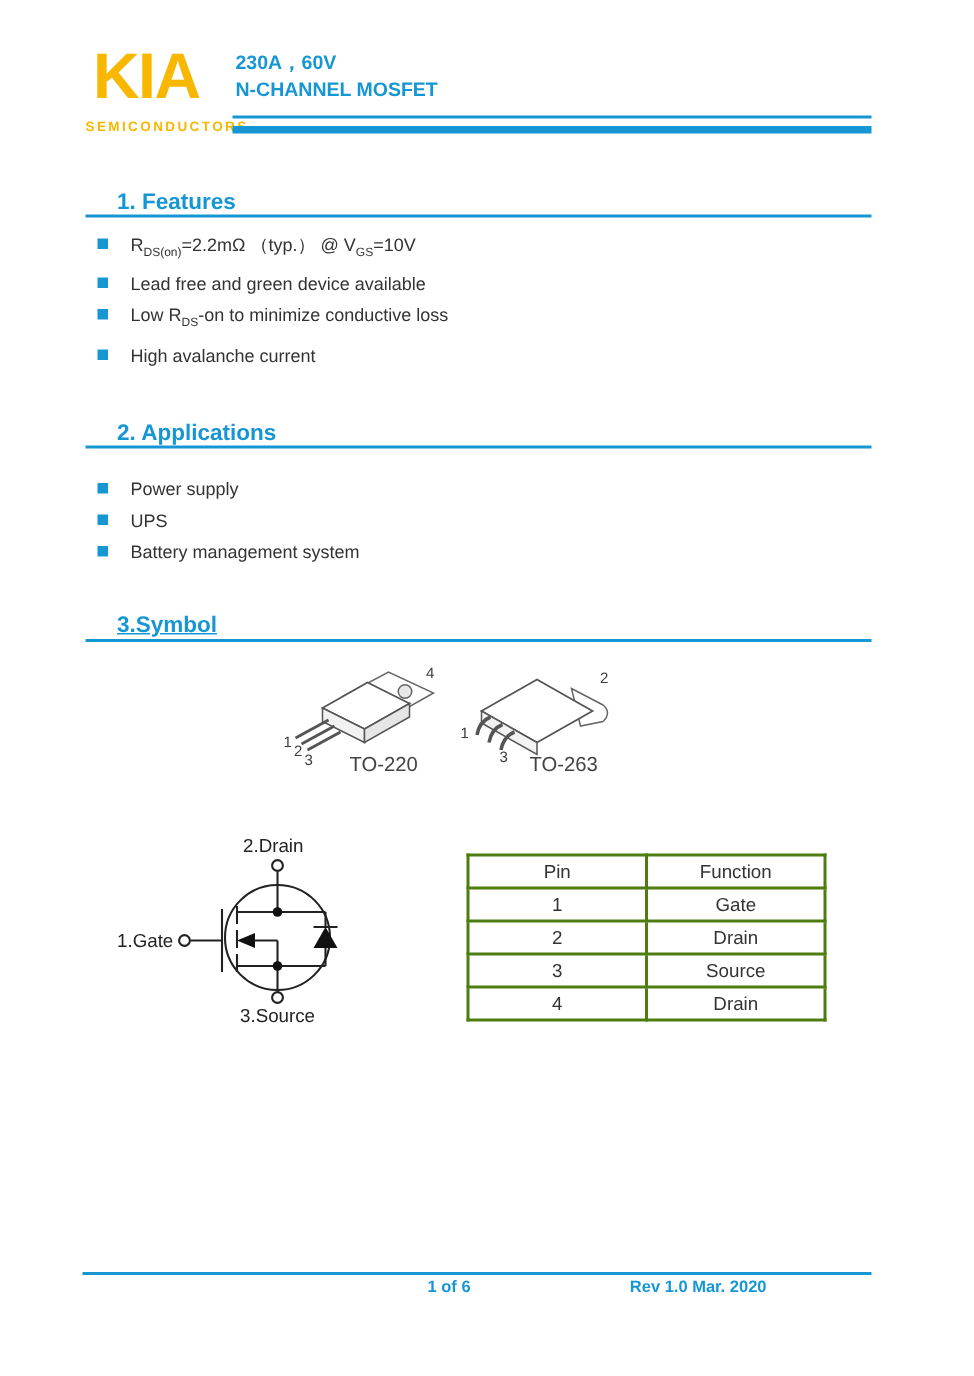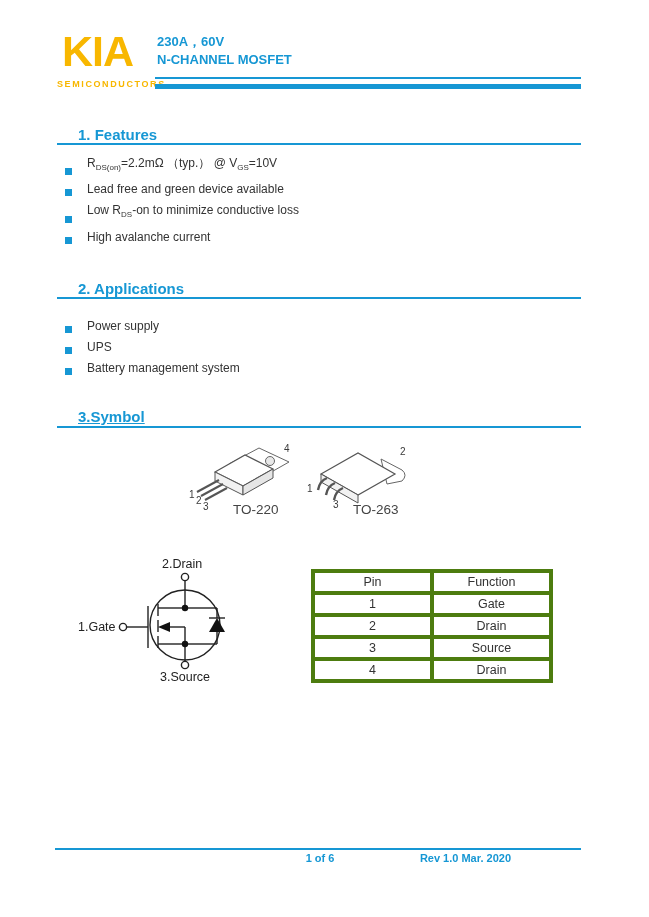--- a/index.html
+++ b/index.html
@@ -25,45 +25,45 @@
   .sec-rule  { height:2px; background:var(--accent); left:57px; width:551px; }
   #features-title { left:60px; top:126px; }
   #features-rule  { top:143px; }
   #features-list  { left:65px; top:156px; width:520px; }
   #applications-title { left:60px; top:280px; }
   #applications-rule  { top:297px; }
   #applications-list  { left:65px; top:319px; width:520px; }
   #symbol-title { left:60px; top:408px;text-decoration:underline; }
   #symbol-rule  { top:426px; }
 
-  .bullet-item { display:flex; align-items:flex-end; margin-bottom:7px; min-height:13px; }
+  .bullet-item { display:flex; align-items:flex-start; margin-bottom:7px; min-height:13px; }
   .bullet-sq { flex:0 0 7px; width:7px; height:7px; background:var(--accent); margin:3px 15px 0 0; }
   .bullet-text { font-size:12px; color:var(--ink); line-height:14px; }
   .bullet-text sub { font-size:8px; }
 
   
   #to220-svg { left:185px; top:440px; }
   #to263-svg { left:303px; top:440px; }
   #mosfet-svg { left:70px; top:556px; }
   svg text { font-family:"Liberation Sans", sans-serif; fill:#3a3a3a; }
   .pkg-name { font-size:13.5px; fill:#444; }
   .pin-num  { font-size:10px; }
   .term-label { font-size:12.5px; fill:#222; }
 
   
   #pin-table { position:absolute; left:311px; top:569px; border-collapse:collapse; }
   #pin-table th, #pin-table td {
-    border:4px solid #4d7c0f; width:119px; height:22px;
+    border:2px solid #4d7c0f; width:119px; height:22px;
     font-size:12.5px; font-weight:normal; color:var(--ink);
     text-align:center; vertical-align:middle; padding:0;
   }
 
   
   .footer-rule { left:55px; top:848px; width:555px; height:2px; background:var(--accent); }
-  .footer-page { left:285px; top:852px; width:70px; text-align:center; font-size:11px; font-weight:bold; color:var(--accent); }
+  .footer-page { left:285px; top:852px; width:70px; text-align:left; font-size:11px; font-weight:bold; color:var(--accent); }
   .footer-rev  { right:70px; top:852px; font-size:11px; font-weight:bold; color:var(--accent); }
 </style>
 </head>
 <body>
 
 <div id="page" style="--accent: #1697D4; --gold: #F8B700; --ink: #333333;">
 
   <div class="abs logo-text">KIA</div>
   <div class="abs logo-sub">SEMICONDUCTORS</div>
   <div class="abs rating">230A，60V</div>

